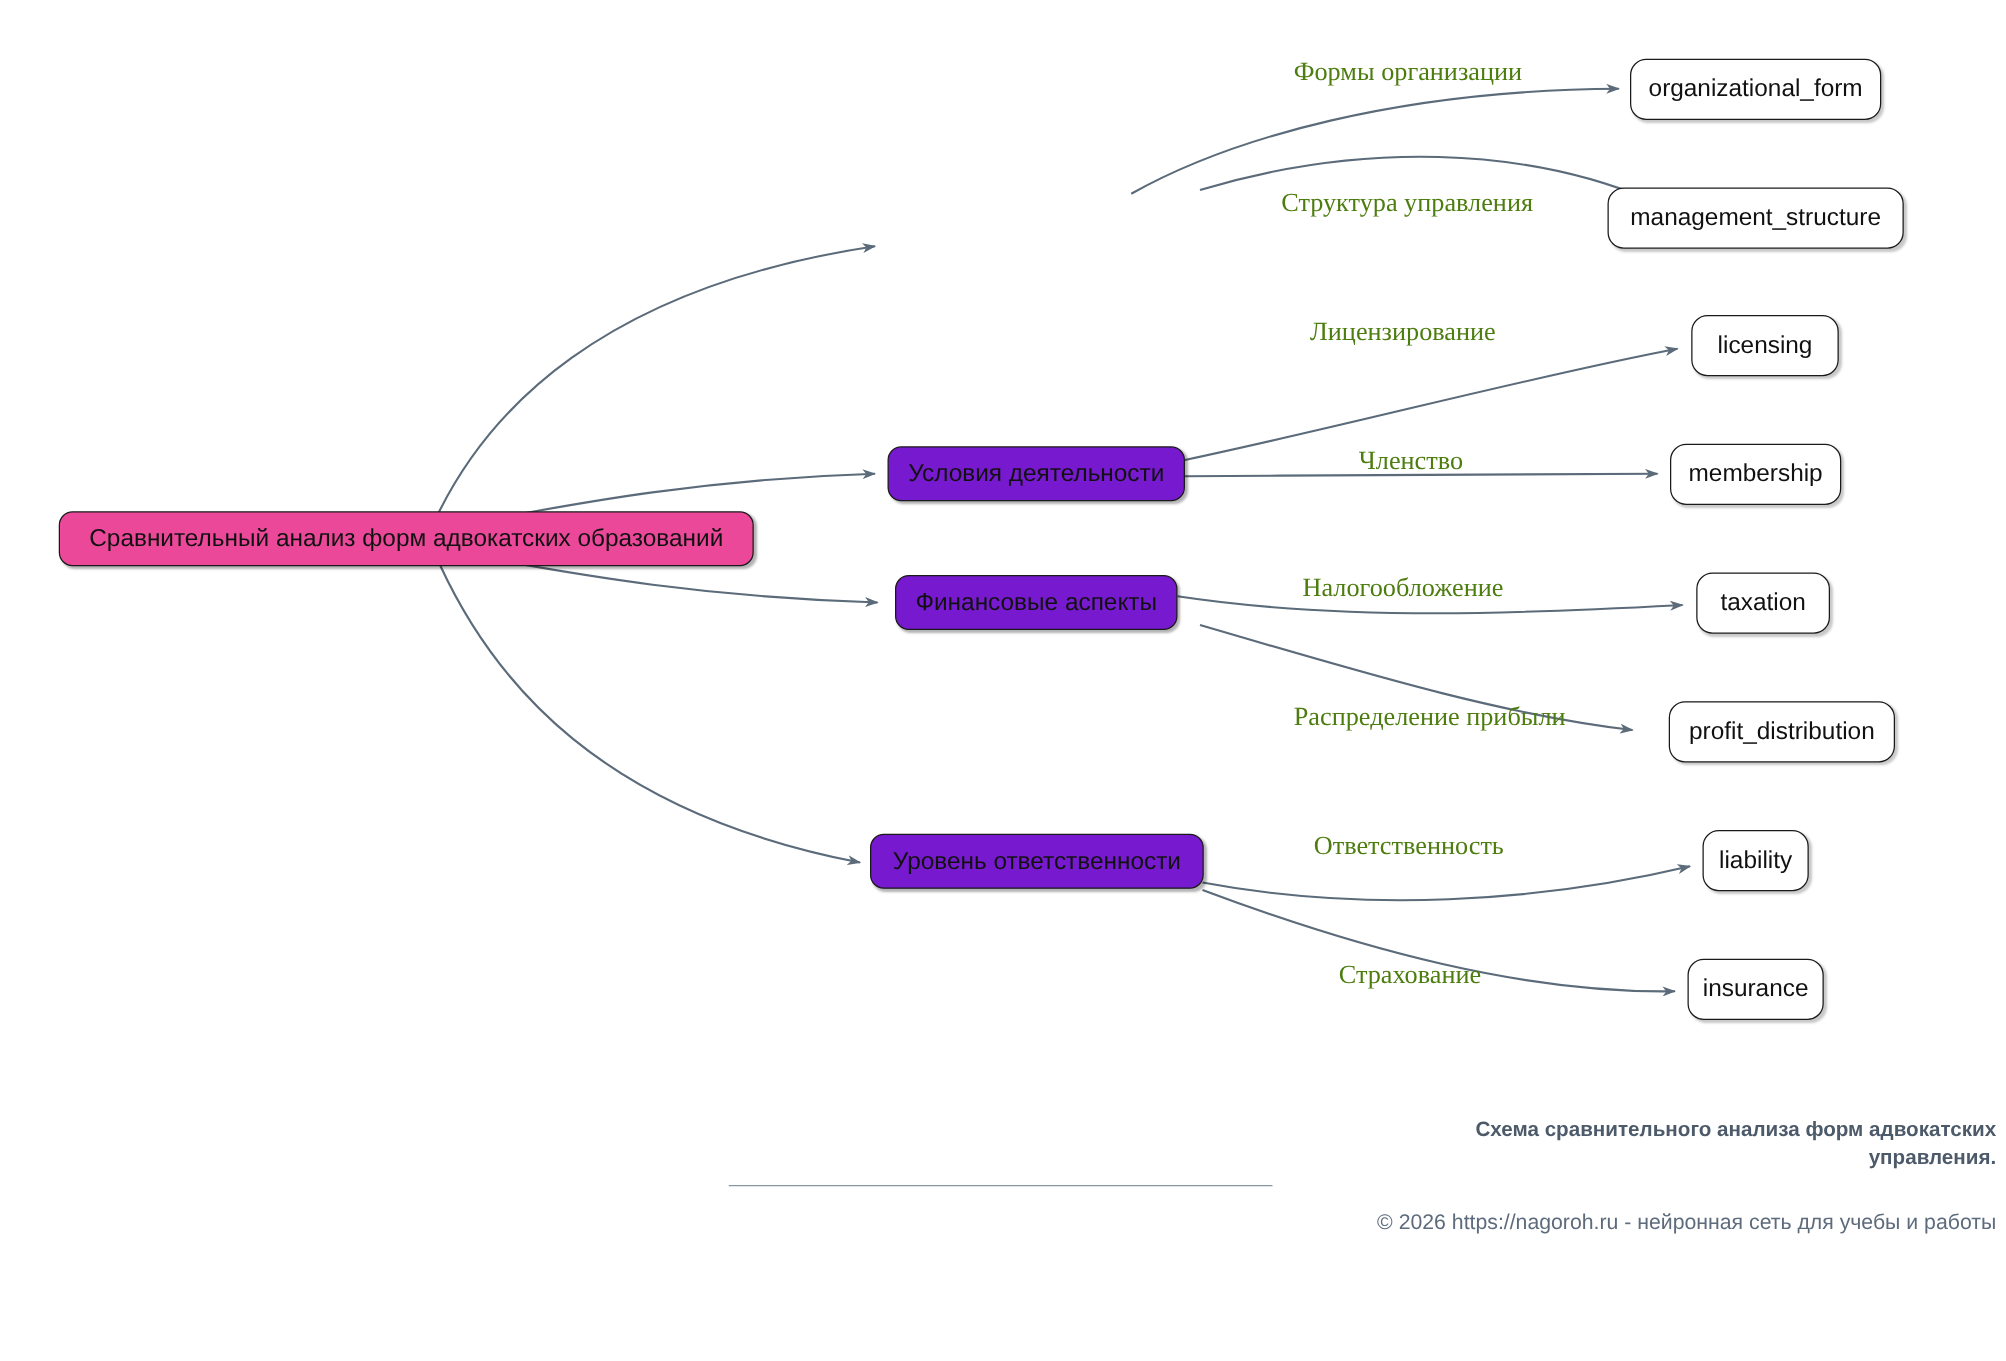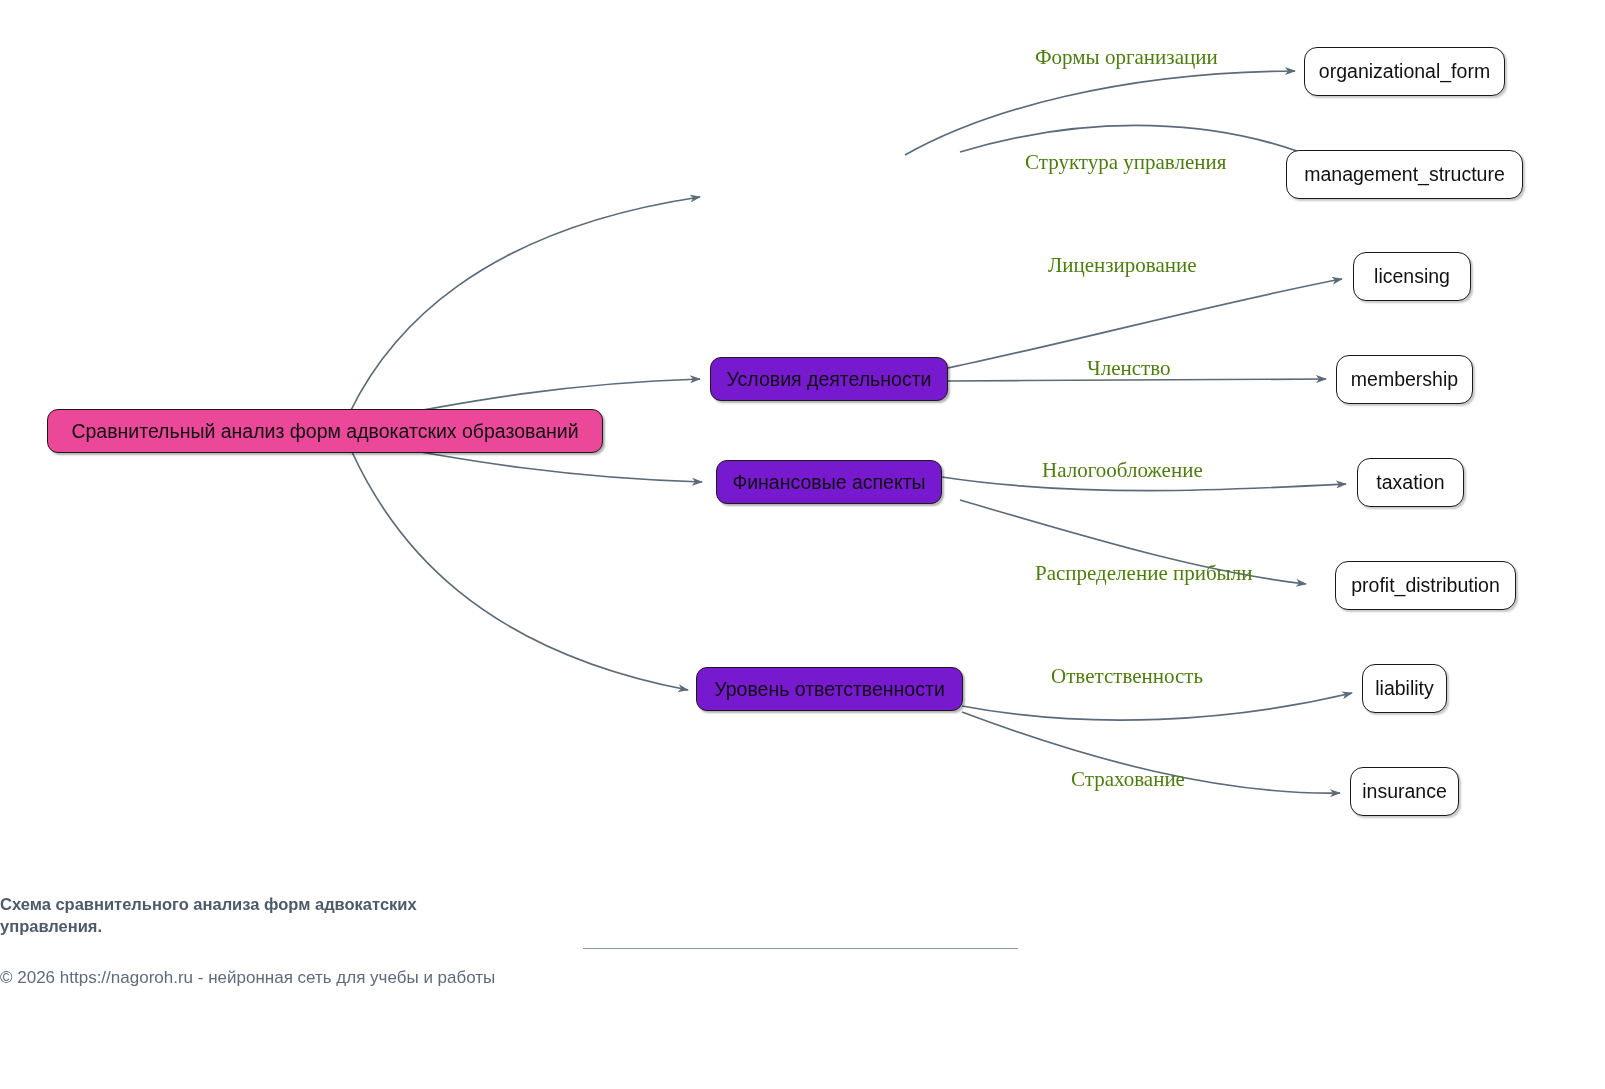--- a/index.html
+++ b/index.html
@@ -67,21 +67,21 @@
     font-family: "Liberation Serif", serif;
     font-size: 21px;
     color: #4d7c0f;
     white-space: nowrap;
     text-align: center;
   }
   .footer {
     position: absolute;
     left: 0;
     width: 1597px;
-    text-align: left;
+    text-align: right;
     font-family: "Liberation Sans", sans-serif;
   }
   .footer-title {
     top: 893px;
     font-size: 16.5px;
     font-weight: bold;
     color: #4d5a6a;
     line-height: 1.35;
   }
   .footer-rule {

